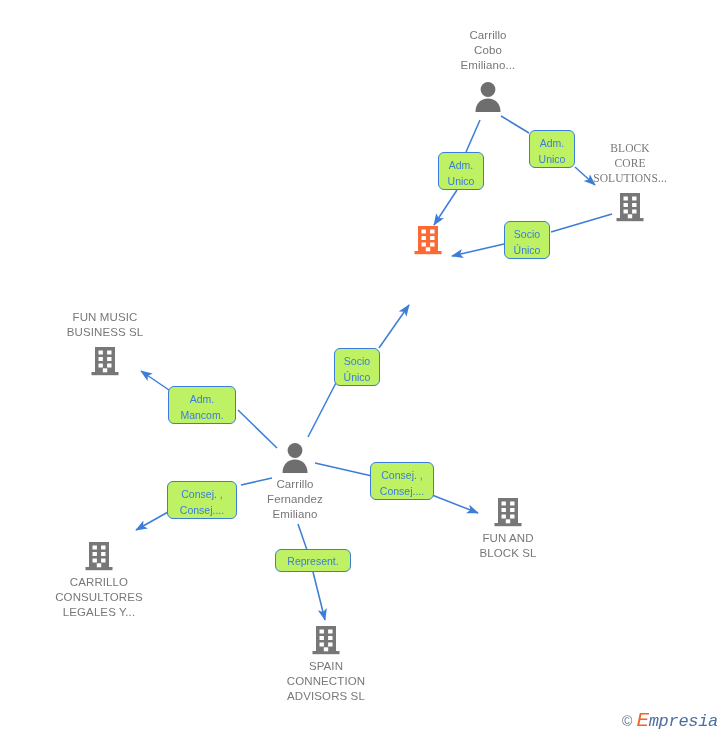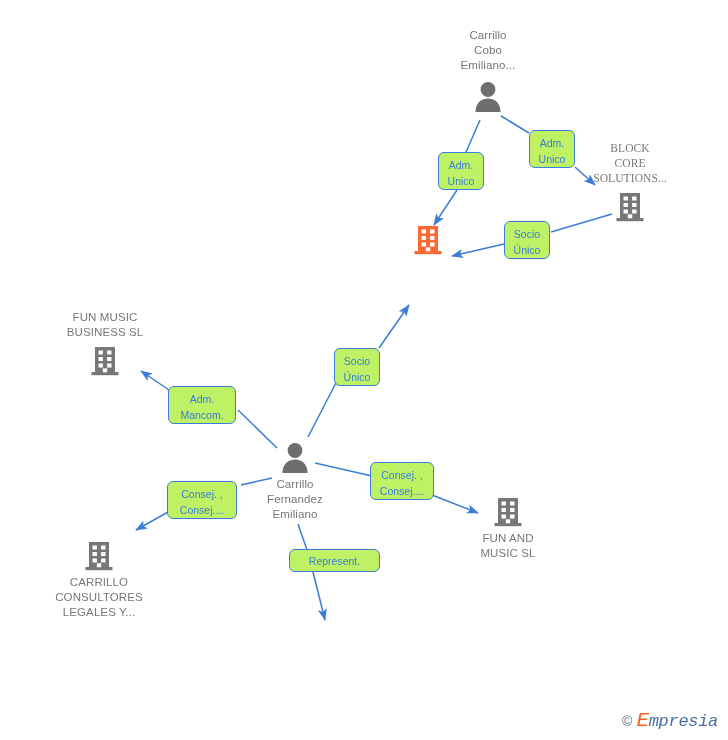--- a/index.html
+++ b/index.html
@@ -198,40 +198,56 @@
       <rect x="2.5" y="27" width="27" height="3.2" fill="#777777"></rect>
       <rect x="9.5" y="5.5" width="4.4" height="4" fill="#ffffff"></rect>
       <rect x="18.1" y="5.5" width="4.4" height="4" fill="#ffffff"></rect>
       <rect x="9.5" y="12" width="4.4" height="4" fill="#ffffff"></rect>
       <rect x="18.1" y="12" width="4.4" height="4" fill="#ffffff"></rect>
       <rect x="9.5" y="18.5" width="4.4" height="4" fill="#ffffff"></rect>
       <rect x="18.1" y="18.5" width="4.4" height="4" fill="#ffffff"></rect>
       <rect x="13.8" y="23.3" width="4.4" height="4" fill="#ffffff"></rect>
     </svg>
     <div class="node-label company" style="margin-top:3px;">FUN AND
-MUSIC  SL</div>
+BLOCK  SL</div>
   </div>
 
   <div class="node" style="left:29px; top:540px;">
     <svg class="node-icon" width="32" height="32" viewBox="0 0 32 32">
       <rect x="6" y="2" width="20" height="27" fill="#777777"></rect>
       <rect x="2.5" y="27" width="27" height="3.2" fill="#777777"></rect>
       <rect x="9.5" y="5.5" width="4.4" height="4" fill="#ffffff"></rect>
       <rect x="18.1" y="5.5" width="4.4" height="4" fill="#ffffff"></rect>
       <rect x="9.5" y="12" width="4.4" height="4" fill="#ffffff"></rect>
       <rect x="18.1" y="12" width="4.4" height="4" fill="#ffffff"></rect>
       <rect x="9.5" y="18.5" width="4.4" height="4" fill="#ffffff"></rect>
       <rect x="18.1" y="18.5" width="4.4" height="4" fill="#ffffff"></rect>
       <rect x="13.8" y="23.3" width="4.4" height="4" fill="#ffffff"></rect>
     </svg>
     <div class="node-label company" style="margin-top:3px;">CARRILLO
 CONSULTORES
 LEGALES Y...</div>
   </div>
 
+  <div class="node" style="left:256px; top:624px;">
+    <svg class="node-icon" width="32" height="32" viewBox="0 0 32 32">
+      <rect x="6" y="2" width="20" height="27" fill="#777777"></rect>
+      <rect x="2.5" y="27" width="27" height="3.2" fill="#777777"></rect>
+      <rect x="9.5" y="5.5" width="4.4" height="4" fill="#ffffff"></rect>
+      <rect x="18.1" y="5.5" width="4.4" height="4" fill="#ffffff"></rect>
+      <rect x="9.5" y="12" width="4.4" height="4" fill="#ffffff"></rect>
+      <rect x="18.1" y="12" width="4.4" height="4" fill="#ffffff"></rect>
+      <rect x="9.5" y="18.5" width="4.4" height="4" fill="#ffffff"></rect>
+      <rect x="18.1" y="18.5" width="4.4" height="4" fill="#ffffff"></rect>
+      <rect x="13.8" y="23.3" width="4.4" height="4" fill="#ffffff"></rect>
+    </svg>
+    <div class="node-label company" style="margin-top:3px;">SPAIN
+CONNECTION
+ADVISORS  SL</div>
+  </div>
 
   <div class="rel-box" style="left:438px; top:152px; width:46px; height:38px;">Adm.
 Unico</div>
 
   <div class="rel-box" style="left:529px; top:130px; width:46px; height:38px;">Adm.
 Unico</div>
 
   <div class="rel-box" style="left:504px; top:221px; width:46px; height:38px;">Socio
 Único</div>
 
@@ -240,20 +256,20 @@
 
   <div class="rel-box" style="left:168px; top:386px; width:68px; height:38px;">Adm.
 Mancom.</div>
 
   <div class="rel-box" style="left:370px; top:462px; width:64px; height:38px;">Consej. ,
 Consej....</div>
 
   <div class="rel-box" style="left:167px; top:481px; width:70px; height:38px;">Consej. ,
 Consej....</div>
 
-  <div class="rel-box" style="left:289px; top:549px; width:91px; height:23px; line-height:14px;">Represent.</div>
+  <div class="rel-box" style="left:275px; top:549px; width:76px; height:23px; line-height:14px;">Represent.</div>
 
   <div class="watermark">
     <span class="wm-c">©</span>
     <span class="wm-text"><span class="wm-e">E</span><span>mpresia</span></span>
   </div>
 
 </div>
 
 </body></html>

